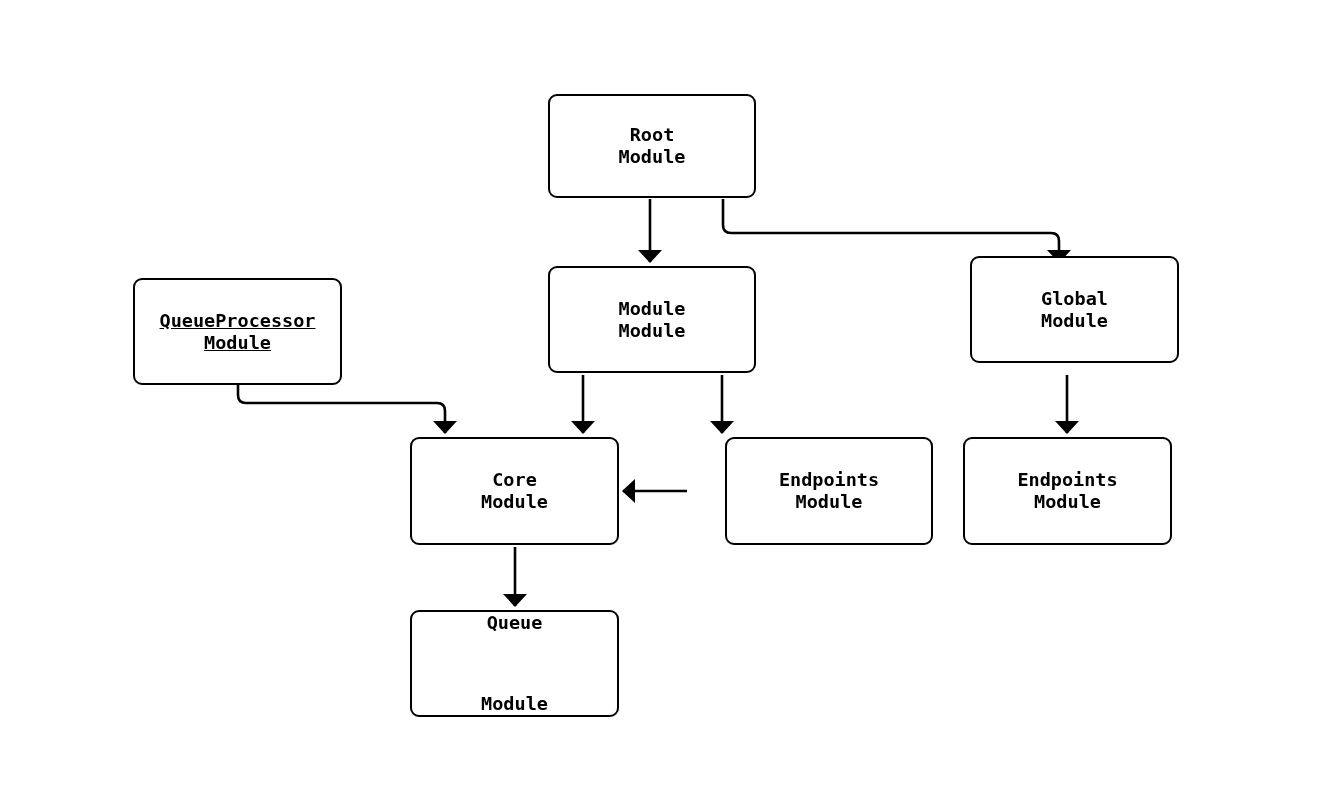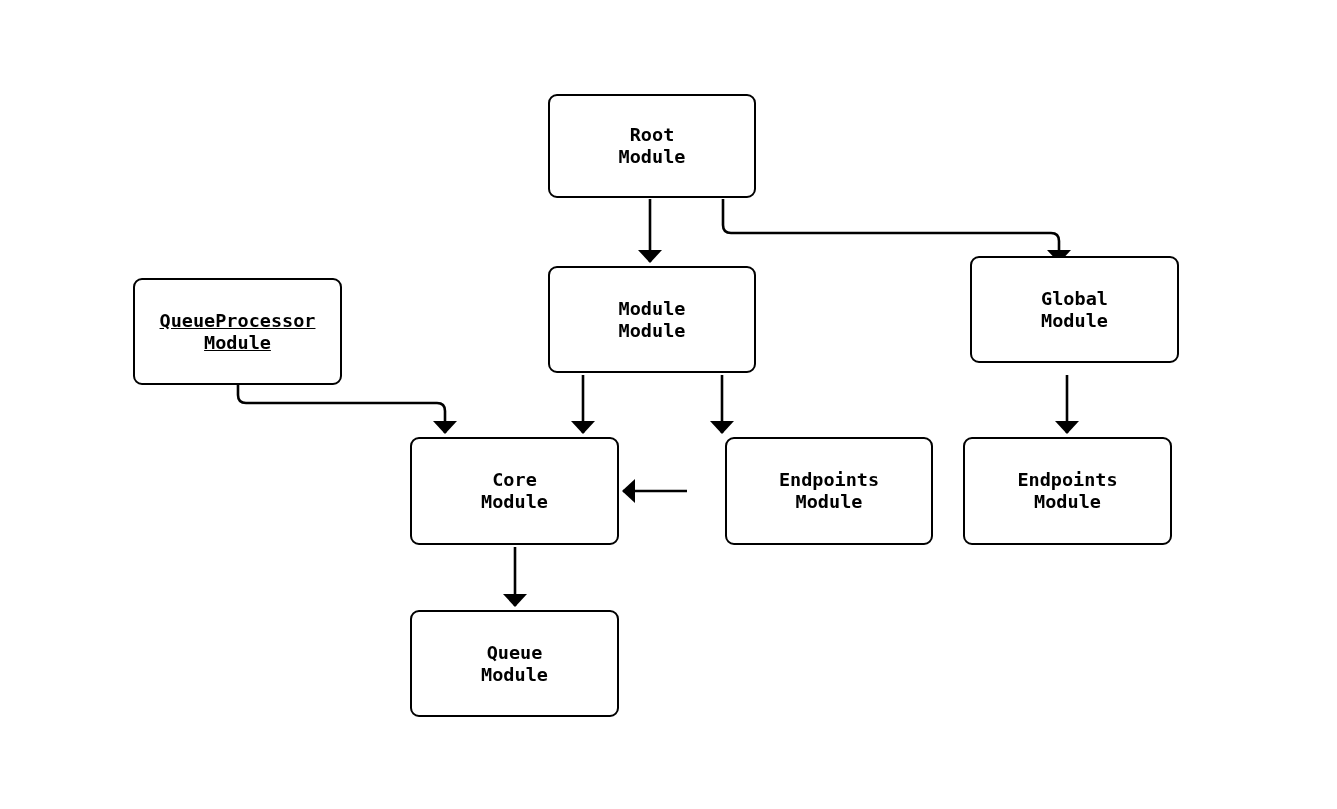--- a/index.html
+++ b/index.html
@@ -96,18 +96,18 @@
   <div class="node" style="left:725px; top:437px; width:208px; height:108px;text-align:center;">
     <span>Endpoints</span>
     <span>Module</span>
   </div>
 
   <div class="node" style="left:963px; top:437px; width:209px; height:108px;">
     <span>Endpoints</span>
     <span>Module</span>
   </div>
 
-  <div class="node" style="left:410px; top:610px; width:209px; height:107px;">
+  <div class="node" style="left:410px; top:610px; width:209px; height:107px;justify-content:space-between;">
     <span>Queue</span>
     <span>Module</span>
   </div>
 
 </div>
 
 </body></html>

